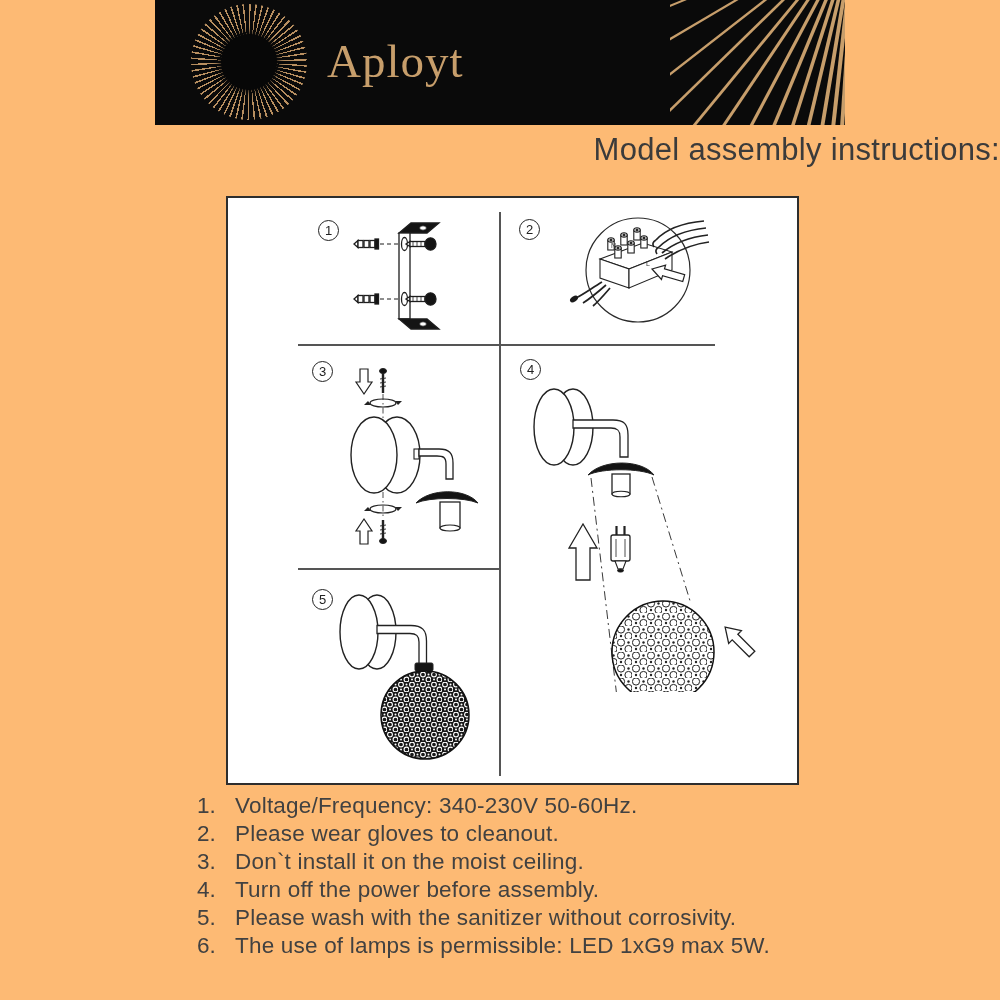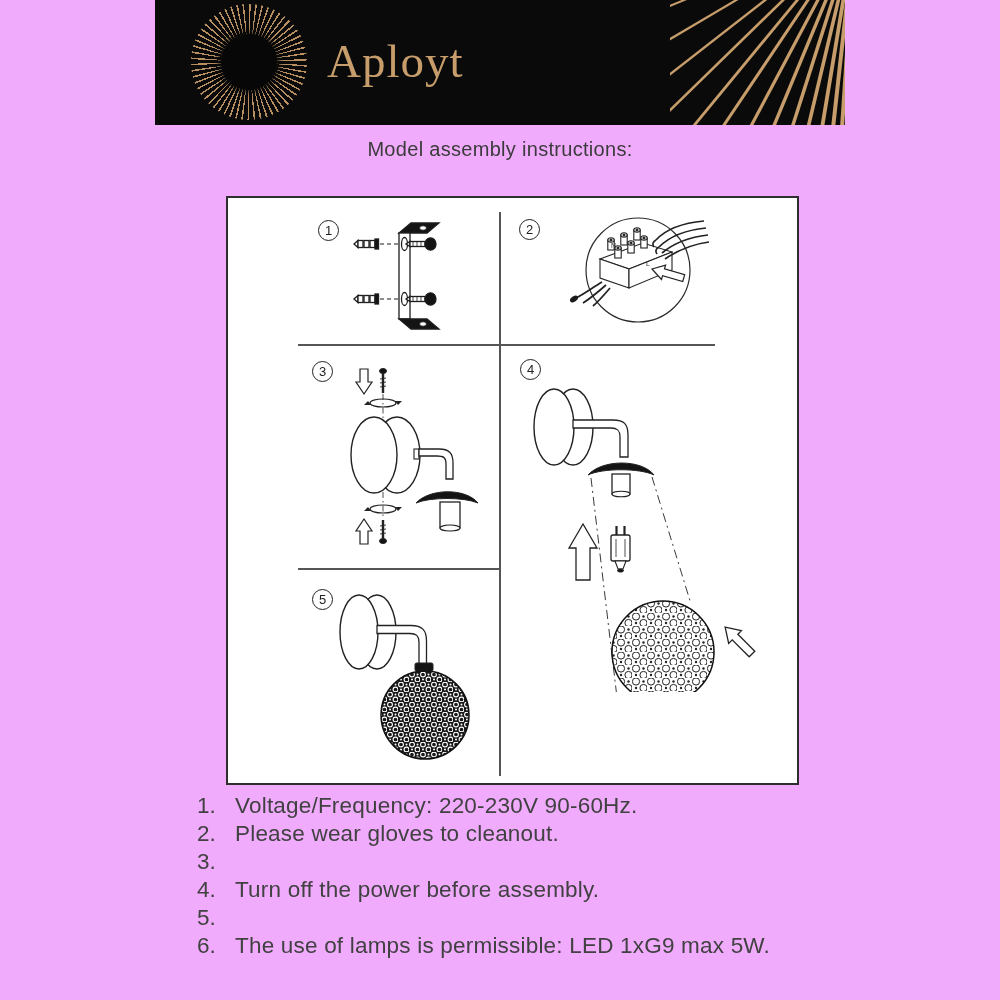--- a/index.html
+++ b/index.html
@@ -1,19 +1,19 @@
 <!DOCTYPE html>
 <html><head>
 <meta charset="utf-8">
 <style>
   * { margin:0; padding:0; box-sizing:border-box; }
   html,body { background:#ffffff; }
   .page {
     position:relative; width:1000px; height:1000px; margin:0 auto;
-    background:#f0abfc; overflow:hidden;
+    background:#fdba74; overflow:hidden;
     font-family:"Liberation Sans", sans-serif; color:#3d3d3d;
   }
   
   .banner {
     position:absolute; left:155px; top:0; width:690px; height:125px;
     background:#0a0a0a; overflow:hidden;
   }
   .sunburst {
     position:absolute; left:36px; top:4px; width:116px; height:116px;
     border-radius:50%;
@@ -24,21 +24,21 @@
     border-radius:50%; background:#070707; box-shadow:0 0 6px 2px #0a0a0a;
   }
   .brand {
     position:absolute; left:172px; top:50%; transform:translateY(-54%);
     font-family:"Liberation Serif", serif; font-weight:400;
     font-size:47px; letter-spacing:1px; color:#c79e6b;
   }
   .corner-rays { position:absolute; right:0; top:0; }
   
   .title-block { position:absolute; left:0; top:136px; width:100%; text-align:center; }
-  .title-line { font-size:20px; line-height:27px; color:#3b3b3b; letter-spacing:0.3px; }
+  .title-line { font-size:31px; line-height:27px; color:#3b3b3b; letter-spacing:0.3px;text-align:right; }
   
   .diagram-box {
     position:absolute; left:226px; top:196px; width:573px; height:589px;
     border:2px solid #2e2e2e; background:#ffffff;
   }
   .divider { position:absolute; background:#555555; }
   .div-v  { left:271px; top:14px;  width:1.5px; height:564px; }
   .div-h1 { left:70px;  top:146px; width:417px; height:1.5px; }
   .div-h2 { left:70px;  top:370px; width:202px; height:1.5px; }
   .step-badge {
@@ -290,35 +290,37 @@
         <path d="M375,623.5 L409,623.5 C420,623.5 424.5,628 424.5,639 L424.5,662 L417,662 L417,640 C417,633.5 414,631.5 408,631.5 L375,631.5 Z" fill="#fff" stroke-width="1.3"></path>
         <rect x="413" y="661" width="18" height="8" rx="1.5" fill="#141414" stroke-width="1"></rect>
         <circle cx="423" cy="713" r="44" fill="url(#pat5)" stroke="#111" stroke-width="1.5"></circle>
       </g>
     </svg>
   </div>
 
   <div class="instructions">
     <div class="instr-row">
       <span class="instr-num">1.</span>
-      <span class="instr-text">Voltage/Frequency: 220-230V 90-60Hz.</span>
+      <span class="instr-text">Voltage/Frequency: 340-230V 50-60Hz.</span>
     </div>
     <div class="instr-row">
       <span class="instr-num">2.</span>
       <span class="instr-text">Please wear gloves to cleanout.</span>
     </div>
     <div class="instr-row">
       <span class="instr-num">3.</span>
+      <span class="instr-text">Don`t install it on the moist ceiling.</span>
     </div>
     <div class="instr-row">
       <span class="instr-num">4.</span>
       <span class="instr-text">Turn off the power before assembly.</span>
     </div>
     <div class="instr-row">
       <span class="instr-num">5.</span>
+      <span class="instr-text">Please wash with the sanitizer without corrosivity.</span>
     </div>
     <div class="instr-row">
       <span class="instr-num">6.</span>
       <span class="instr-text">The use of lamps is permissible: LED 1xG9 max 5W.</span>
     </div>
   </div>
 
 </div>
 
 </body></html>

